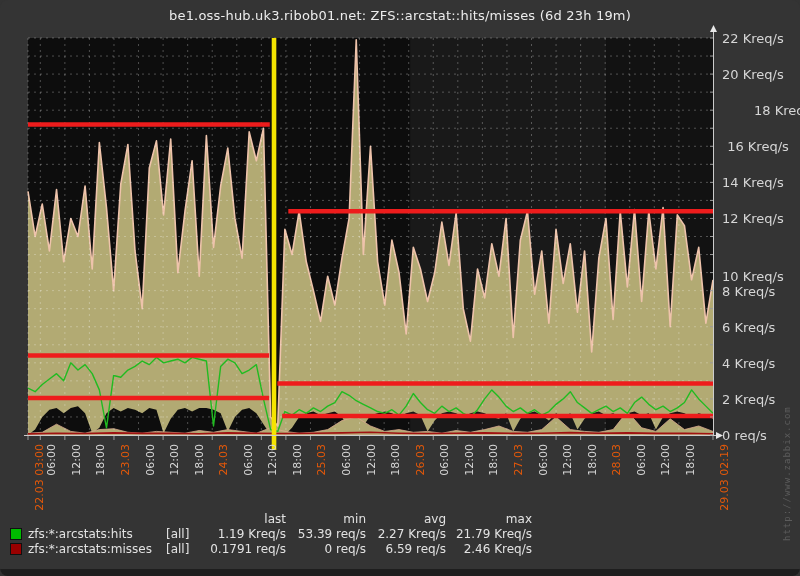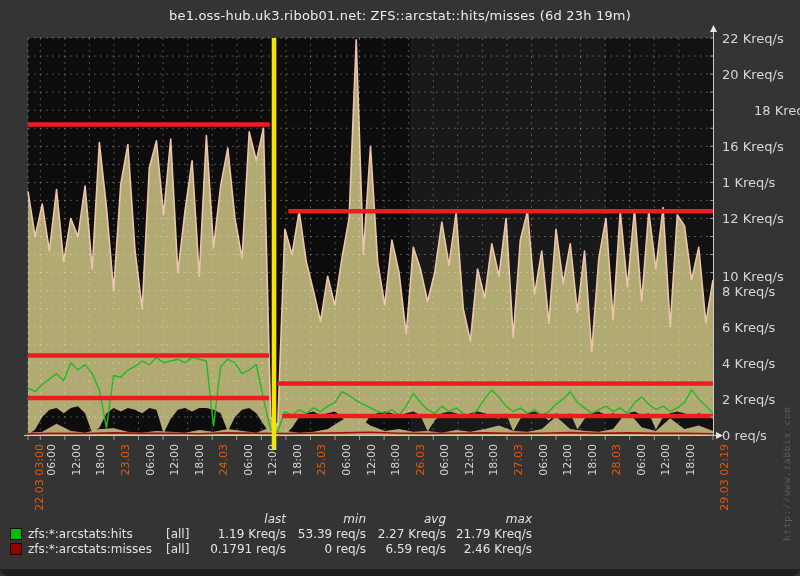--- a/index.html
+++ b/index.html
@@ -8,21 +8,21 @@
   .title{position:absolute;top:8px;left:0;width:100%;text-align:center;
          color:#ececec;font-size:13px;letter-spacing:.2px;}
   #chart-svg{position:absolute;left:0;top:0;}
   .ylab{position:absolute;left:722px;width:72px;color:#d6d6d6;font-size:13px;line-height:11px;}
   .xlab{position:absolute;top:444px;font-size:11px;line-height:11px;white-space:nowrap;
         transform-origin:0 0;transform:rotate(-90deg) translateX(-100%);}
   .legend{position:absolute;left:10px;top:511px;display:grid;
           grid-template-columns:18px 128px 50px 80px 80px 80px 86px;
           grid-auto-rows:15px;align-items:center;color:#e2e2e2;font-size:12px;}
   .legend .num,.legend .hdr{text-align:right;}
-  .legend .hdr{color:#e2e2e2;font-style:italic;}
+  .legend .hdr{color:#e2e2e2;}
   .legend .scope{text-align:left;padding-left:10px;}
   .swatch{width:10px;height:10px;border:1px solid #101010;}
   .footer{position:absolute;top:555px;right:10px;color:#6f6f6f;font-size:11px;}
   .watermark{position:absolute;left:782px;top:541px;color:#5c5c5c;font-size:9px;
              font-family:"DejaVu Sans Mono","Liberation Mono",monospace;
              transform-origin:0 0;transform:rotate(-90deg);white-space:nowrap;letter-spacing:1px;}
   .bottombar{position:absolute;left:0;bottom:0;width:100%;height:7px;background:#1e1e1e;}
 </style>
 </head>
 <body>
@@ -151,22 +151,22 @@
       <line x1="710" y1="92.13636363636363" x2="713" y2="92.13636363636363" stroke="#9a9a9a" stroke-width="1"></line>
       <line x1="710" y1="74.0909090909091" x2="713" y2="74.0909090909091" stroke="#9a9a9a" stroke-width="1"></line>
       <line x1="710" y1="56.04545454545453" x2="713" y2="56.04545454545453" stroke="#9a9a9a" stroke-width="1"></line>
       <line x1="710" y1="38" x2="713" y2="38" stroke="#9a9a9a" stroke-width="1"></line>
     </svg>
 
   <div id="ylabels">
       <div class="ylab" style="top: 33px;">22 Kreq/s</div>
       <div class="ylab" style="top: 69.0909px;">20 Kreq/s</div>
       <div class="ylab" style="top: 105.182px; margin-left: 32px;">18 Kreq/s</div>
-      <div class="ylab" style="top: 141.273px;">16 Kreq/s</div>
-      <div class="ylab" style="top: 177.364px;">1 Kreq/s</div>
+      <div class="ylab" style="top: 141.273px; text-align: center;">16 Kreq/s</div>
+      <div class="ylab" style="top: 177.364px;">14 Kreq/s</div>
       <div class="ylab" style="top: 213.455px;">12 Kreq/s</div>
       <div class="ylab" style="top: 249.545px; margin-top: 21px;">10 Kreq/s</div>
       <div class="ylab" style="top: 285.636px;">8 Kreq/s</div>
       <div class="ylab" style="top: 321.727px;">6 Kreq/s</div>
       <div class="ylab" style="top: 357.818px;">4 Kreq/s</div>
       <div class="ylab" style="top: 393.909px;">2 Kreq/s</div>
       <div class="ylab" style="top: 430px;">0 req/s</div>
     </div>
   <div id="xlabels">
       <div class="xlab" style="left: 34px; color: rgb(226, 88, 10);">22.03 03:00</div>

